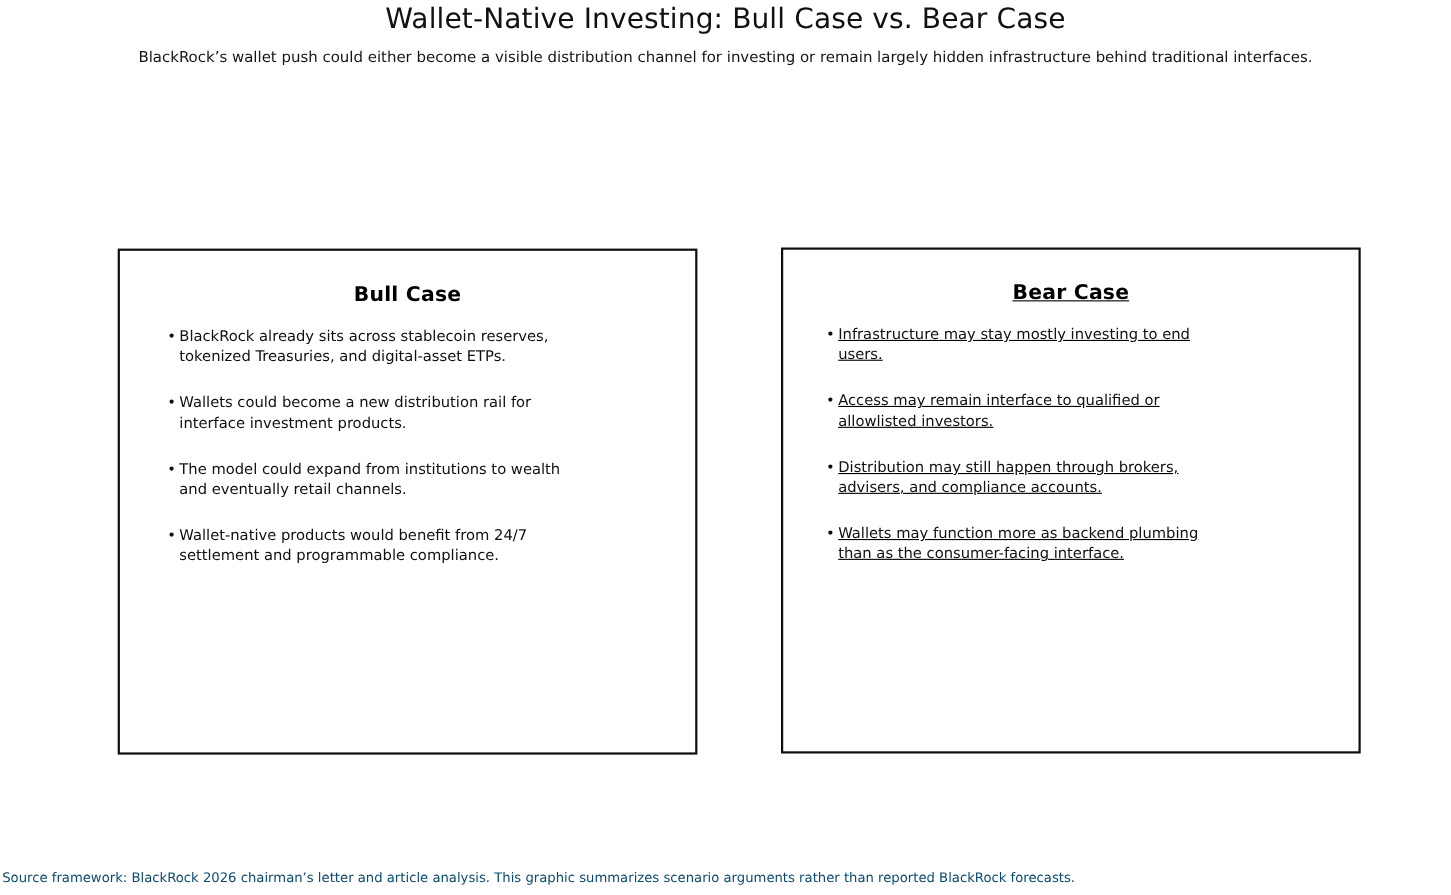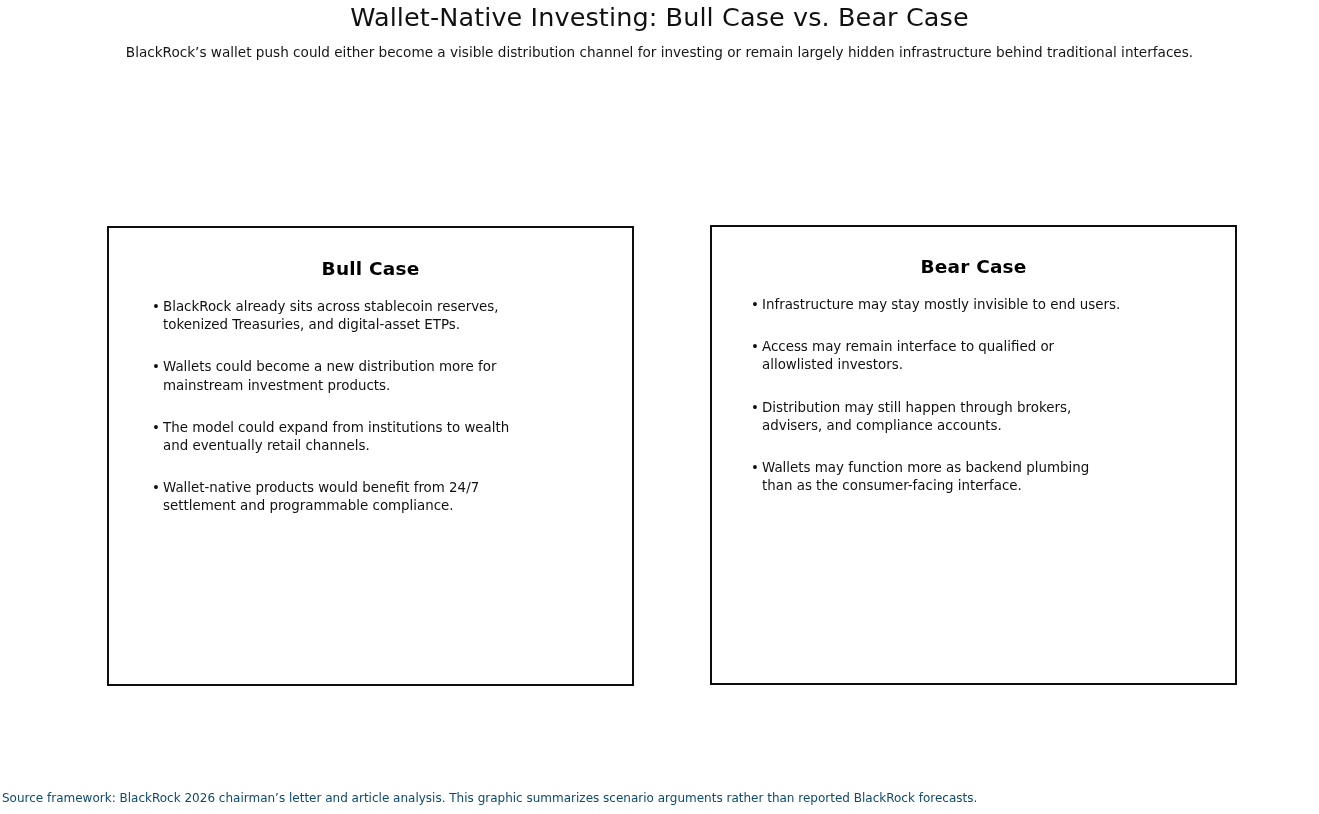--- a/index.html
+++ b/index.html
@@ -64,20 +64,21 @@
     left: 107px;
     top: 226px;
     width: 527px;
     height: 460px;
   }
   .panel-bear {
     left: 710px;
     top: 225px;
     width: 527px;
     height: 460px;
+    text-decoration: underline;
   }
   .panel-heading {
     margin: 0;
     text-align: center;
     font-size: 18.5px;
     font-weight: 700;
     letter-spacing: 0.2px;
     color: #000000;
   }
   .panel-bull .panel-heading { padding-top: 30px; }
@@ -134,39 +135,39 @@
 
   <div class="panel panel-bull">
     <h2 class="panel-heading">Bull Case</h2>
     <ul class="bullet-list">
       <li class="bullet-item">
         <span class="bullet-marker">•</span>
         <span class="bullet-text">BlackRock already sits across stablecoin reserves, tokenized Treasuries, and digital-asset ETPs.</span>
       </li>
       <li class="bullet-item">
         <span class="bullet-marker">•</span>
-        <span class="bullet-text">Wallets could become a new distribution more for mainstream investment products.</span>
+        <span class="bullet-text">Wallets could become a new distribution rail for interface investment products.</span>
       </li>
       <li class="bullet-item">
         <span class="bullet-marker">•</span>
         <span class="bullet-text">The model could expand from institutions to wealth and eventually retail channels.</span>
       </li>
       <li class="bullet-item">
         <span class="bullet-marker">•</span>
         <span class="bullet-text">Wallet-native products would benefit from 24/7 settlement and programmable compliance.</span>
       </li>
     </ul>
   </div>
 
   <div class="panel panel-bear">
     <h2 class="panel-heading">Bear Case</h2>
     <ul class="bullet-list">
       <li class="bullet-item">
         <span class="bullet-marker">•</span>
-        <span class="bullet-text">Infrastructure may stay mostly invisible to end users.</span>
+        <span class="bullet-text">Infrastructure may stay mostly investing to end users.</span>
       </li>
       <li class="bullet-item">
         <span class="bullet-marker">•</span>
         <span class="bullet-text">Access may remain interface to qualified or allowlisted investors.</span>
       </li>
       <li class="bullet-item">
         <span class="bullet-marker">•</span>
         <span class="bullet-text">Distribution may still happen through brokers, advisers, and compliance accounts.</span>
       </li>
       <li class="bullet-item">

